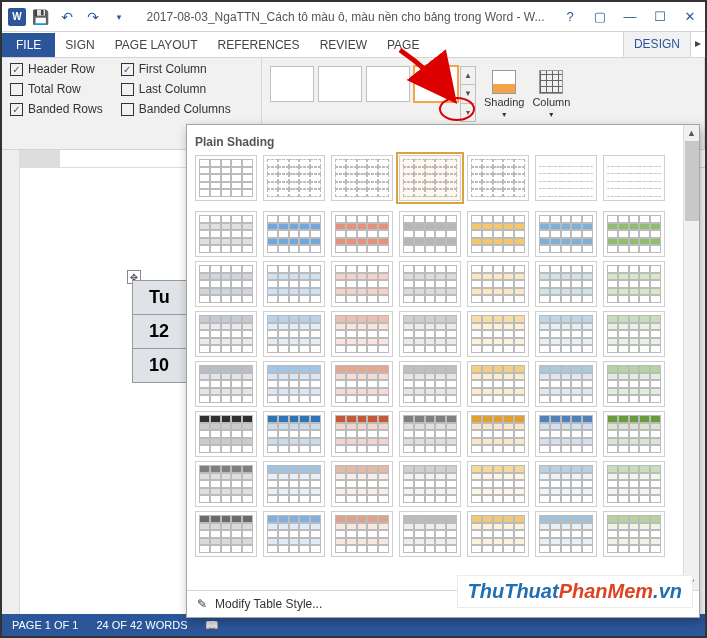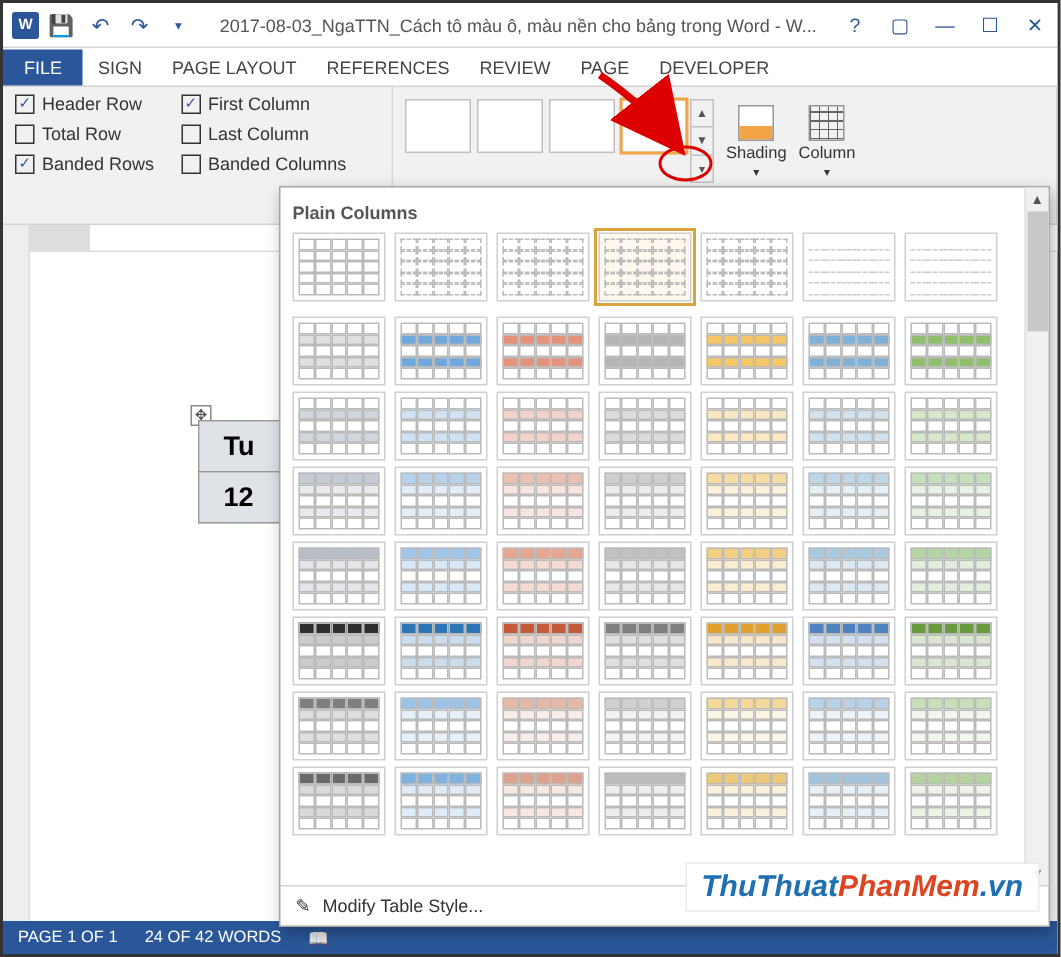--- a/index.html
+++ b/index.html
@@ -99,21 +99,24 @@
   </div>
 </div>
 
 <div class="ribtabs">
   <div class="file">FILE</div>
   <div class="tab">SIGN</div>
   <div class="tab">PAGE LAYOUT</div>
   <div class="tab">REFERENCES</div>
   <div class="tab">REVIEW</div>
   <div class="tab">PAGE</div>
-  <div class="tab">DEVELOPER</div>
+  <div class="right">
+    <div class="tab active">DESIGN</div>
+    <div class="tab" style="padding:5px 4px">▸</div>
+  </div>
 </div>
 
 <div class="ribbody">
   <div class="group" style="width:260px">
     <div class="tsopt">
       <div class="col">
         <label class="chk">
             <span class="box">✓</span>
             <span>Header Row</span>
           </label>
@@ -190,27 +193,30 @@
 <div class="move-handle">✥</div>
 <div class="docarea" style="top:278px;left:130px">
   <table class="tbl">
     <tbody>
         <tr>
           <th>Tu</th>
         </tr>
     <tr>
           <td class="h">12</td>
         </tr>
+    <tr>
+          <td class="h">10</td>
+        </tr>
   </tbody>
     </table>
 </div>
 
 <div class="panel">
   <div class="scroll">
-    <div class="sect">Plain Columns</div>
+    <div class="sect">Plain Shading</div>
     <div class="grid" id="plain-grid">
         <div class="tcell">
           <div class="mini">
             <div></div>
             <div></div>
             <div></div>
             <div></div>
             <div></div>
             <div></div>
             <div></div>

